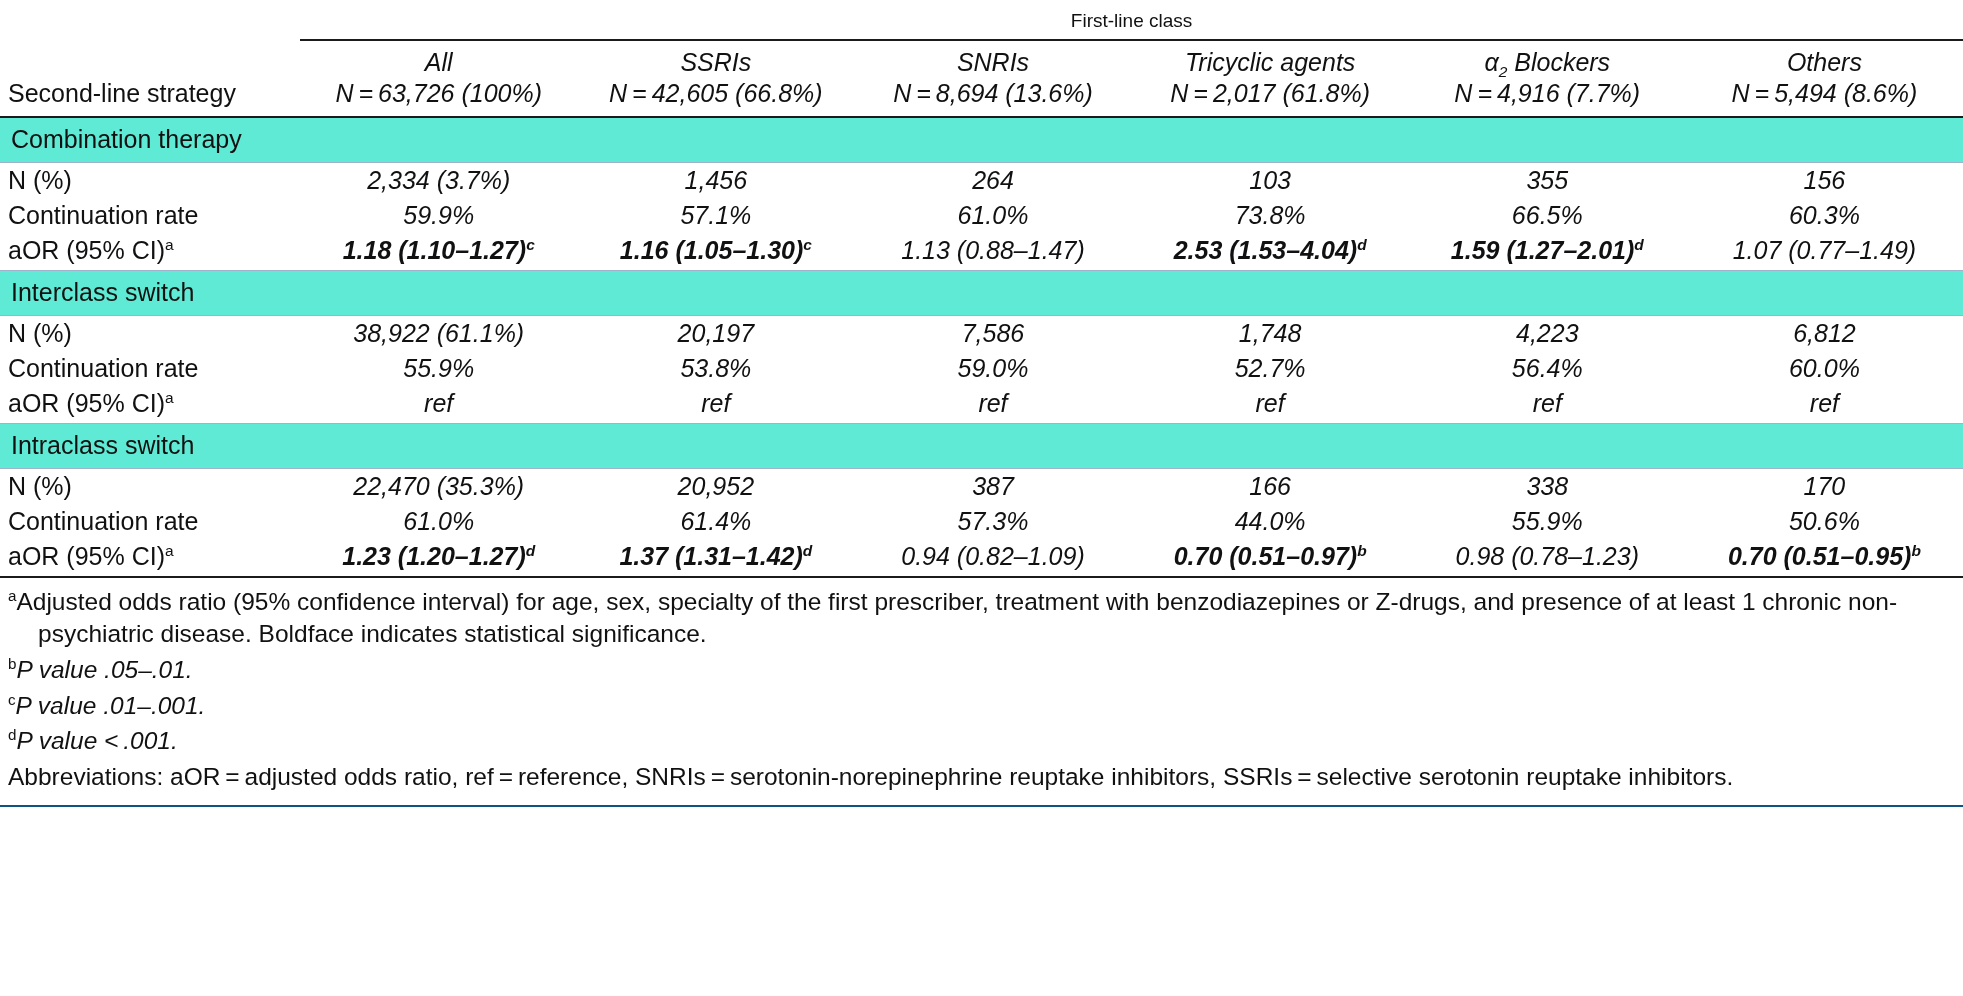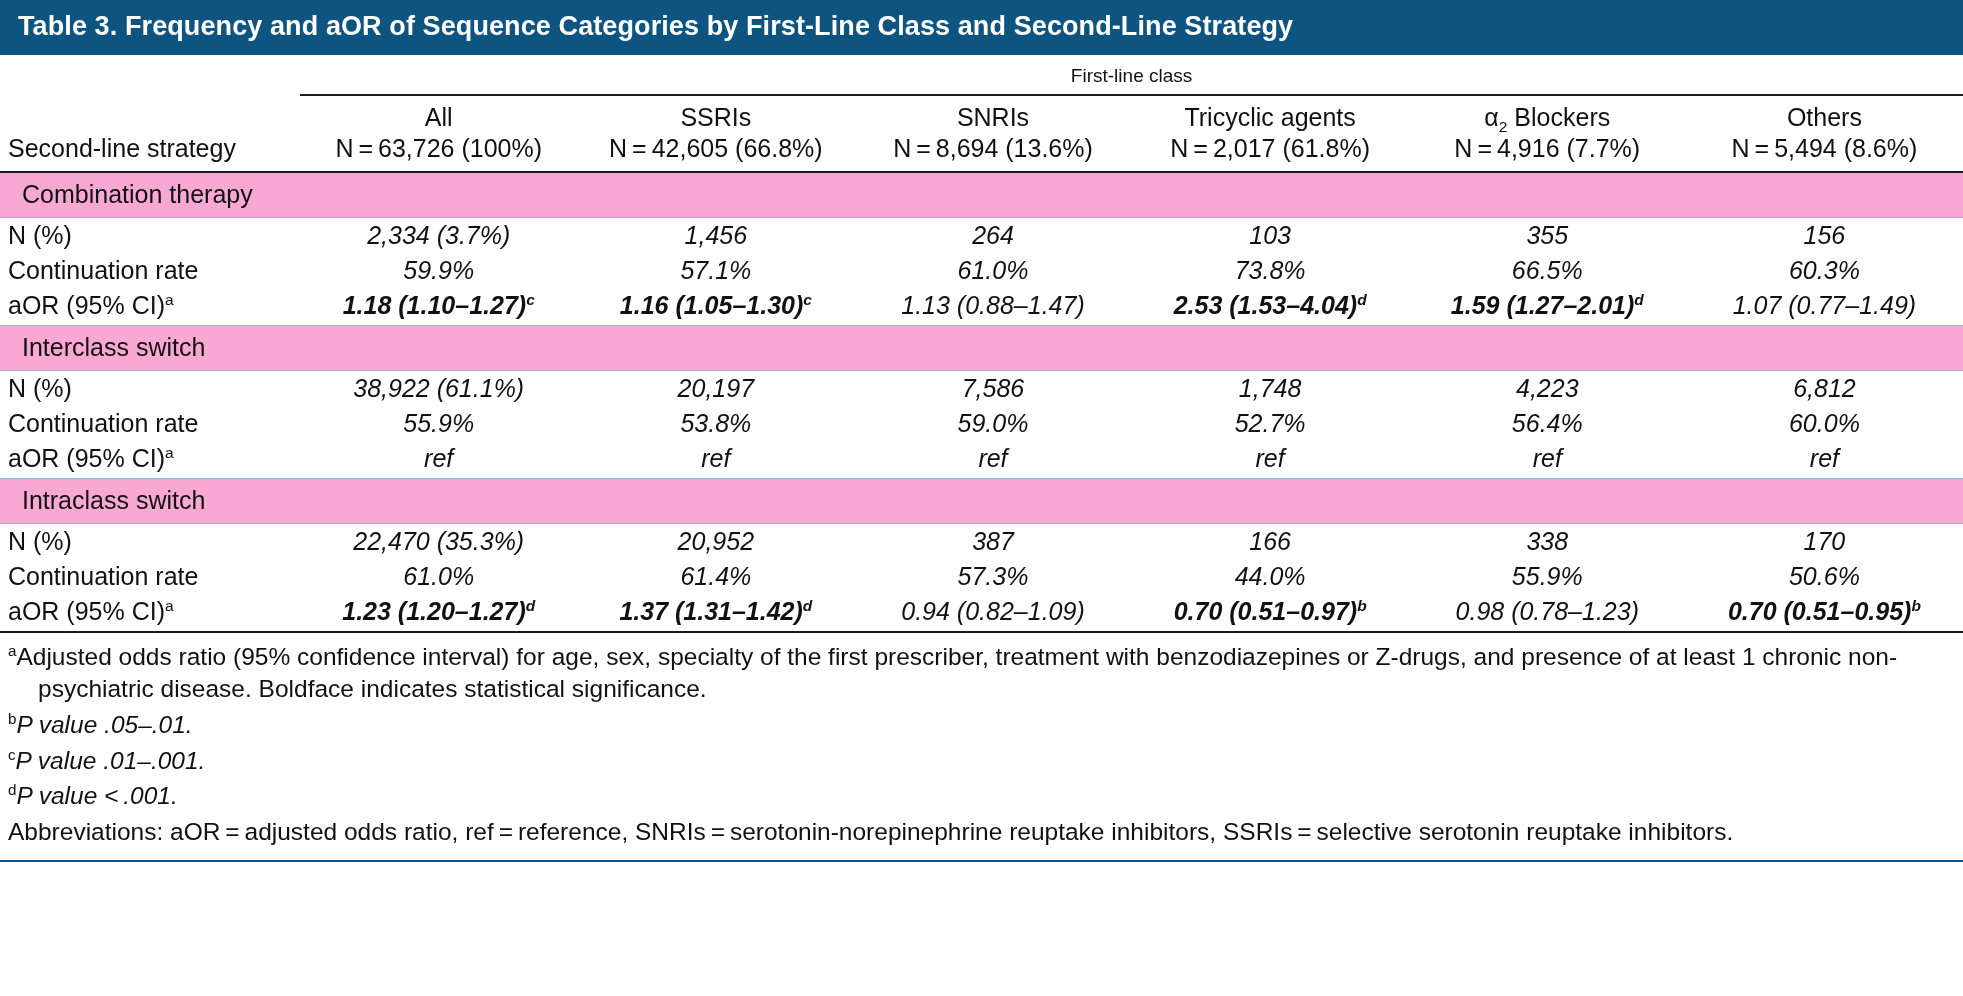--- a/index.html
+++ b/index.html
@@ -42,36 +42,37 @@
     border-bottom: 2px solid #1b1b1b;
     height: 0;
     padding: 0;
   }
   td.colhead {
     text-align: center;
     font-size: 25px;
     line-height: 1.22;
     padding: 6px 4px 8px 4px;
     vertical-align: bottom;
+    font-style: italic;
   }
   td.stub-head {
     font-size: 25px;
     vertical-align: bottom;
     padding: 6px 0 8px 8px;
     text-align: left;
   }
   tr.headrule > td {
     border-bottom: 2.5px solid #1b1b1b;
     padding: 0;
     height: 0;
   }
   tr.section > td {
-    background: #f9a8d4;
-    font-size: 25px;
-    padding: 7px 0 8px 22px;
+    background: #5eead4;
+    font-size: 25px;
+    padding: 7px 0 8px 11px;
     border-top: 1px solid #9fb4cc;
     border-bottom: 1px solid #9fb4cc;
   }
   tr.drow > td {
     font-size: 25px;
     padding: 3px 4px 3px 4px;
   }
   tr.drow > td.stub {
     text-align: left;
     padding-left: 8px;
@@ -109,21 +110,20 @@
     margin-top: 6px;
     height: 0;
   }
   .em-italic { font-style: italic; }
 </style>
 </head>
 <body>
 
 <div class="table-wrap">
 
-  <div class="tbl-title">Table 3. Frequency and aOR of Sequence Categories by First-Line Class and Second-Line Strategy</div>
 
   <table class="main">
     <colgroup>
       <col class="first">
       <col class="datacol">
         <col class="datacol">
         <col class="datacol">
       <col class="datacol">
         <col class="datacol">
         <col class="datacol">

